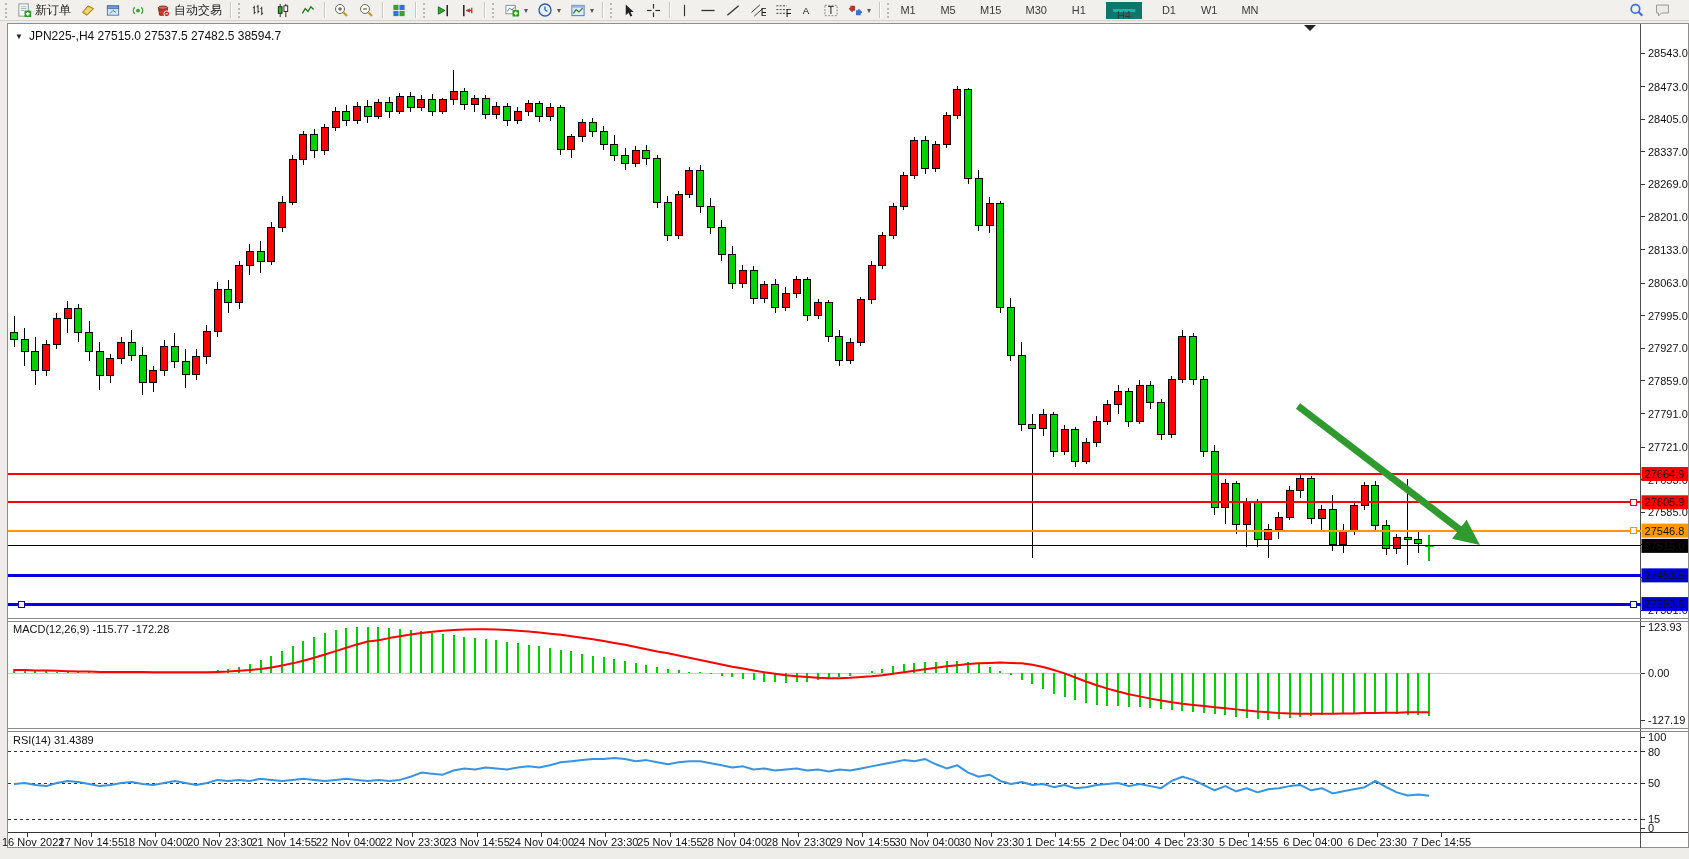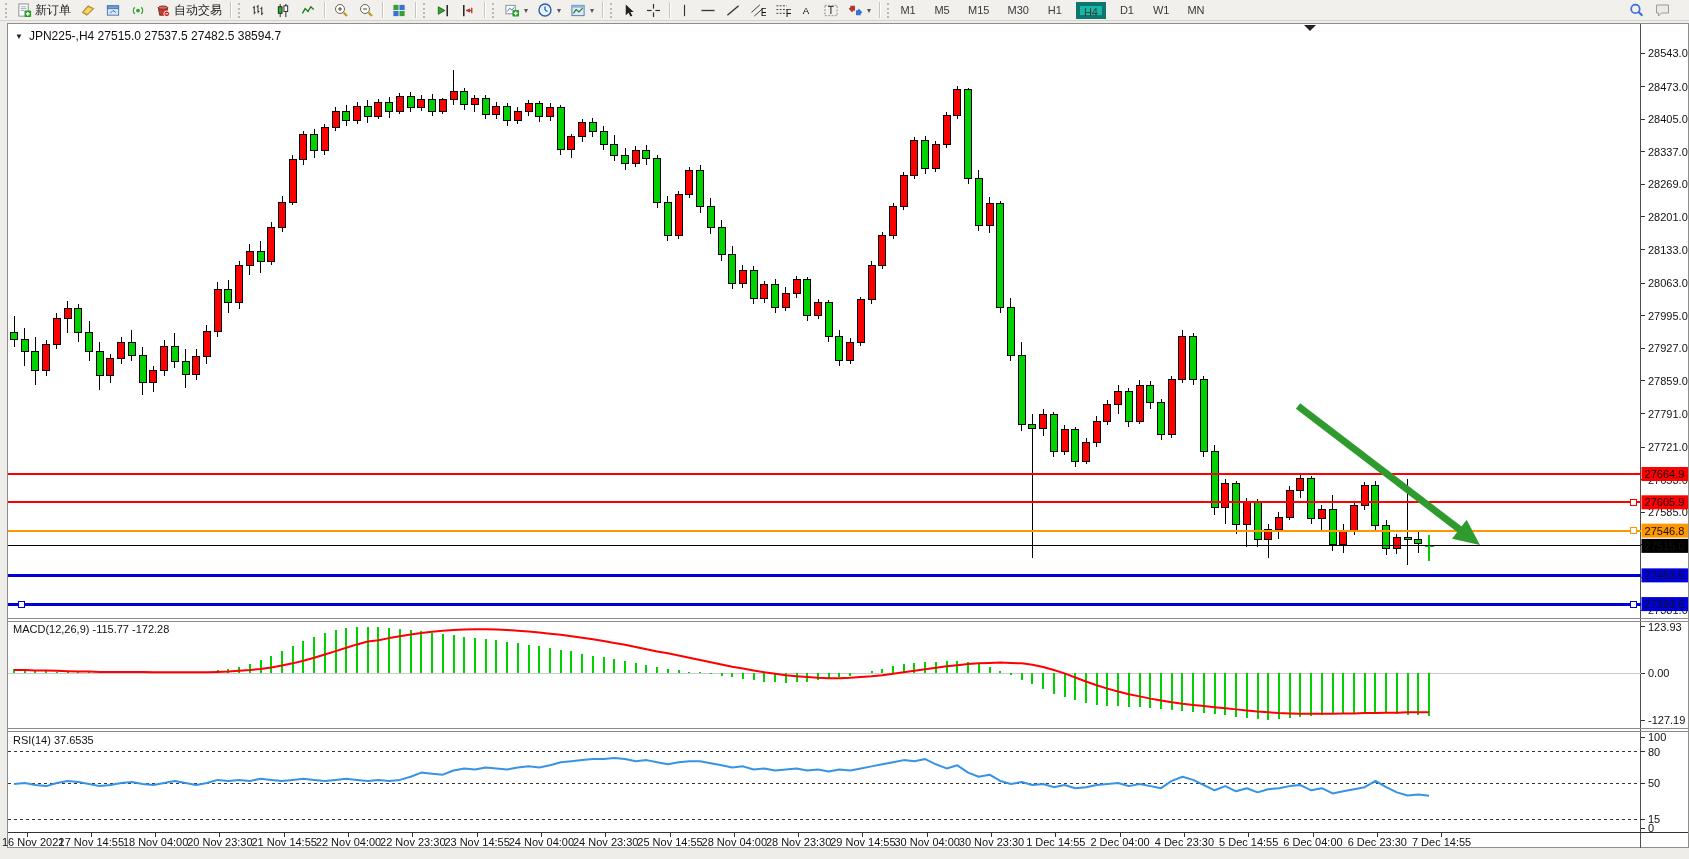--- a/index.html
+++ b/index.html
@@ -9,21 +9,21 @@
   
   .toolbar{position:absolute;top:0;left:0;width:1689px;height:21px;z-index:10;
            background:#f2f0ed;border-bottom:1px solid #d6d3ce;
            display:flex;align-items:center;gap:1px;padding-left:2px;box-sizing:border-box}
   .tbtn{display:flex;align-items:center;gap:3px;height:19px;padding:16px 3px;
         border:1px solid transparent;background:transparent;font-size:12px;color:#222;
         font-family:"Liberation Sans",sans-serif;cursor:default}
   .tbtn svg{display:block}
   .tf{height:17px;min-width:26px;padding:0 4px;border:1px solid transparent;background:transparent;
       font-size:11px;color:#3a3a3a;font-family:"Liberation Sans",sans-serif}
-  .tf.active{border:4px solid #0f766e;background:#14b8a6}
+  .tf.active{border:7px solid #0f766e;background:#14b8a6}
   .sep{width:1px;height:16px;background:#c9c6c0;box-shadow:1px 0 0 #fff;margin:0 3px}
   .grip{width:2px;height:15px;border-left:2px dotted #bcb9b3;margin:0 3px}
   .caret{font-size:8px;color:#555;margin-left:1px}
   .spacer{flex:1}
   .badge{position:absolute;top:-4px;right:-5px;width:11px;height:11px;border-radius:6px;
          background:#e23b2e;color:#fff;font-size:8px;line-height:11px;text-align:center;font-weight:bold}
   .chat-wrap{position:relative;margin-right:14px}
   
   #cv{position:absolute;left:0;top:0}
   .chart-title{position:absolute;left:15px;top:29px;z-index:5;font-size:12px;color:#111;
@@ -315,21 +315,21 @@
           <polygon points="5,2 9,6 7.5,6 7.5,9 2.5,9 2.5,6 1,6" transform="rotate(45 5 5.5)" fill="#b03a2e"></polygon>
           <polygon points="11,7 15,11 13.5,11 13.5,14 8.5,14 8.5,11 7,11" transform="rotate(225 11 10.5)" fill="#3a6fd8"></polygon>
         </svg>
     </span>
     <span class="caret">▾</span>
   </button>
 
   <span class="sep"></span>
   <span class="grip"></span>
 
-  <span style="display:flex;gap:8px;align-items:flex-start">
+  <span style="display:flex;gap:14px;align-items:flex-start">
       <button class="tf">M1</button>
       <button class="tf">M5</button>
       <button class="tf">M15</button>
       <button class="tf">M30</button>
       <button class="tf">H1</button>
       <button class="tf active">H4</button>
       <button class="tf">D1</button>
       <button class="tf">W1</button>
       <button class="tf">MN</button>
     </span>
@@ -924,13 +924,13 @@
       <line x1="1441.6" y1="832.5" x2="1441.6" y2="836.5" stroke="#333" shape-rendering="crispEdges"></line>
       <text x="1441.6" y="845.5" text-anchor="middle">7 Dec 14:55</text>
     </g>
   </svg>
 
 <div class="chart-title">
   <span class="tri">▼</span>
   <span>JPN225-,H4  27515.0 27537.5 27482.5 38594.7</span>
 </div>
 <div class="ind-label" id="macd-label">MACD(12,26,9) -115.77 -172.28</div>
-<div class="ind-label" id="rsi-label">RSI(14) 37.6535</div>
+<div class="ind-label" id="rsi-label">RSI(14) 31.4389</div>
 
 </body></html>

